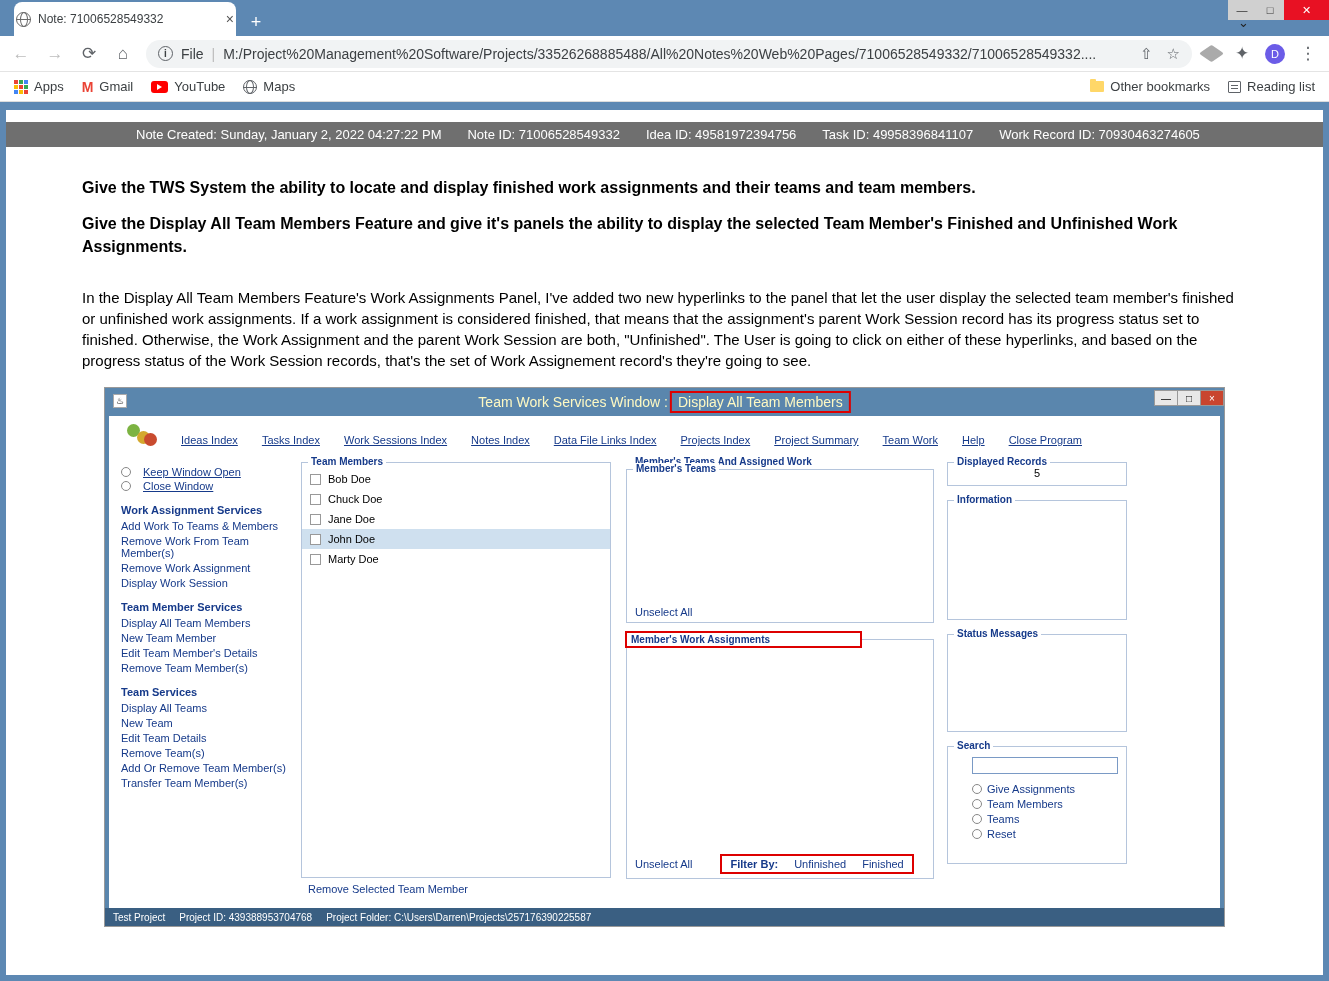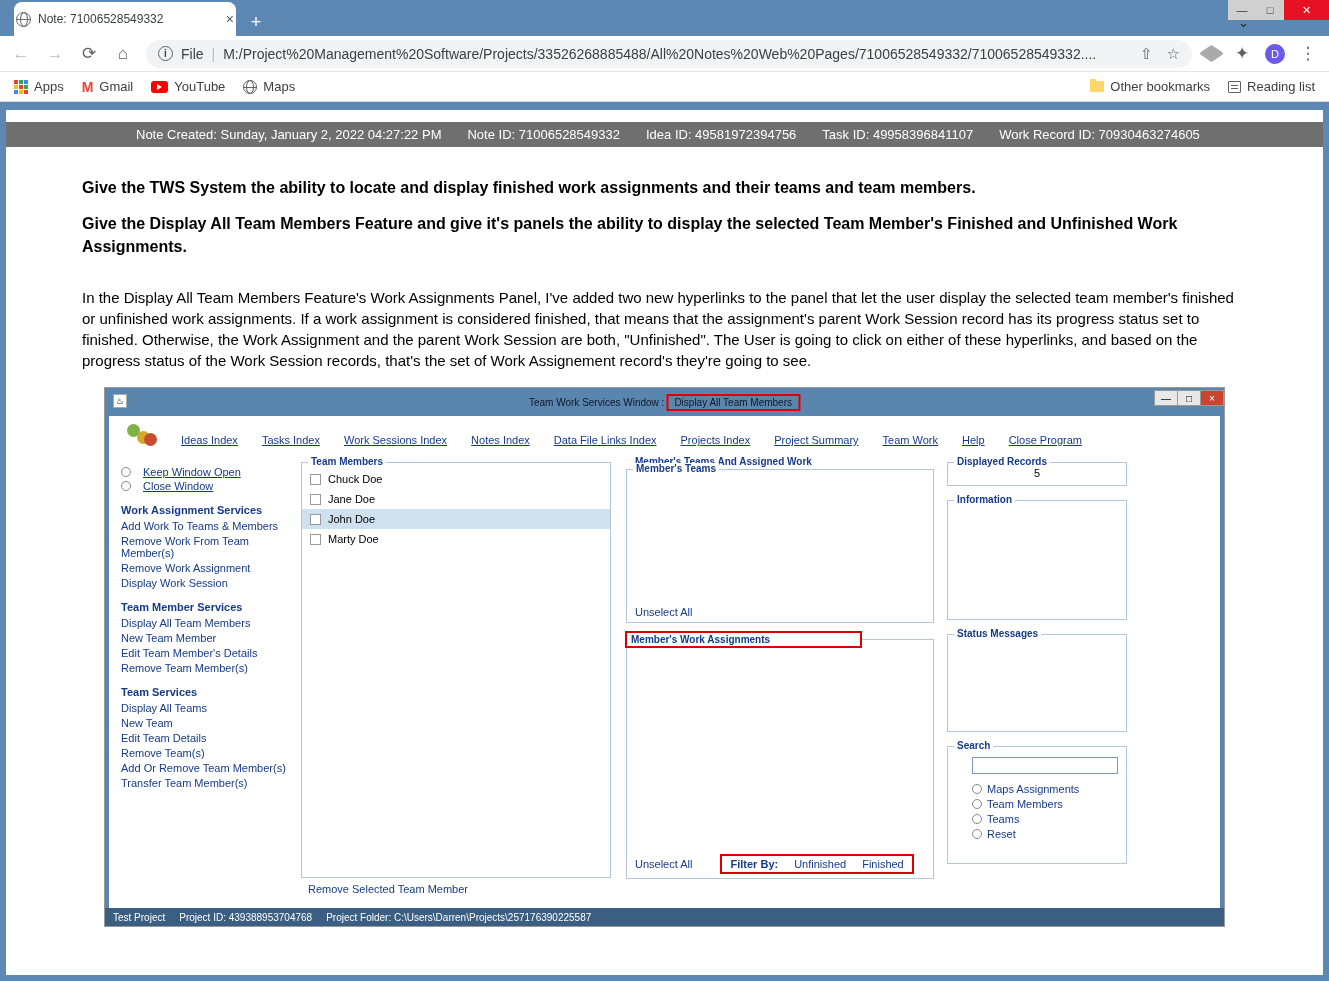--- a/index.html
+++ b/index.html
@@ -47,21 +47,21 @@
 
 .viewport{position:absolute;top:110px;left:6px;right:6px;bottom:6px;background:#fff;overflow:auto}
 .metabar{background:#6f6f6f;color:#fff;font-size:13px;padding:5px 0;text-align:left;margin:12px 0 0 0}
 .metabar .inner{display:flex;gap:26px;justify-content:flex-start;padding-left:130px;white-space:nowrap;font-weight:normal}
 .content{padding:30px 76px 20px 76px}
 h3{font-size:16px;font-weight:bold;margin-bottom:14px;line-height:1.4}
 p{font-size:15px;line-height:1.4;margin-bottom:16px}
 
 .appimg{margin:8px 22px;border:1px solid #999;position:relative;background:#5a86ad;height:540px}
 .app-titlebar{height:28px;display:flex;align-items:center;position:relative}
-.app-title{position:absolute;left:50%;transform:translateX(-50%);color:#0f172a;font-size:10px;display:flex;align-items:center}
+.app-title{position:absolute;left:50%;transform:translateX(-50%);color:#fef9c3;font-size:14px;display:flex;align-items:center}
 .java-icon{position:absolute;left:8px;top:6px;width:14px;height:14px;background:#fff;border:1px solid #aaa;font-size:9px;text-align:center;line-height:12px}
 .redbox{border:2px solid #d00;padding:1px 6px;margin-left:2px}
 .app-winctrl{position:absolute;right:0;top:2px;display:flex}
 .app-winbtn{width:24px;height:16px;background:#e8e8e8;border:1px solid #999;font-size:10px;text-align:center;line-height:15px;margin-left:-1px}
 .app-winbtn.ax{background:#c9452e;color:#fff}
 
 .appbody{position:absolute;top:28px;left:4px;right:4px;bottom:18px;background:#fff}
 .logo{position:absolute;left:18px;top:8px;display:flex}
 .logo span{width:13px;height:13px;border-radius:50%;margin-left:-3px}
 .logo span:nth-child(1){background:#7cb342;margin-left:0;margin-top:0}
@@ -263,20 +263,24 @@
             <a>Remove Team(s)</a>
             <a>Add Or Remove Team Member(s)</a>
             <a>Transfer Team Member(s)</a>
           </div>
 
           <div class="panel tm-panel">
             <div class="panel-title">Team Members</div>
             <div style="padding-top:6px">
               <div class="tm-item">
                   <span class="cb"></span>
+                  <span>Bob Doe</span>
+                </div>
+              <div class="tm-item">
+                  <span class="cb"></span>
                   <span>Chuck Doe</span>
                 </div>
               <div class="tm-item">
                   <span class="cb"></span>
                   <span>Jane Doe</span>
                 </div>
               <div class="tm-item sel">
                   <span class="cb"></span>
                   <span>John Doe</span>
                 </div>
@@ -316,21 +320,21 @@
               <div class="panel-title">Information</div>
             </div>
             <div class="rp status">
               <div class="panel-title">Status Messages</div>
             </div>
             <div class="rp search">
               <div class="panel-title">Search</div>
               <input type="text" style="">
               <div class="radio">
                   <span class="r"></span>
-                  <span>Maps Assignments</span>
+                  <span>Give Assignments</span>
                 </div>
               <div class="radio">
                   <span class="r"></span>
                   <span>Team Members</span>
                 </div>
               <div class="radio">
                   <span class="r"></span>
                   <span>Teams</span>
                 </div>
               <div class="radio">

